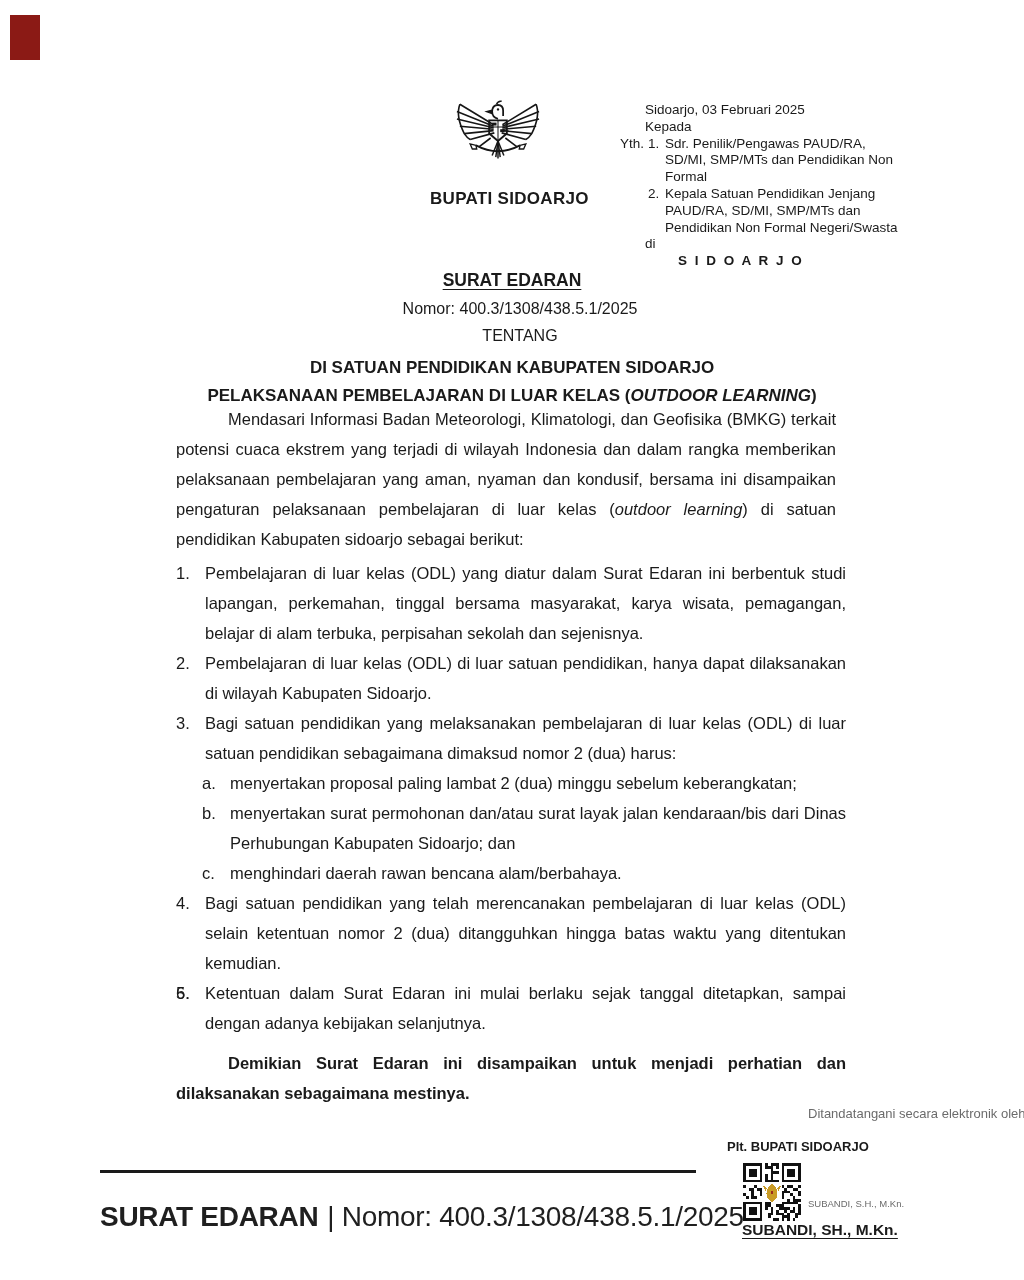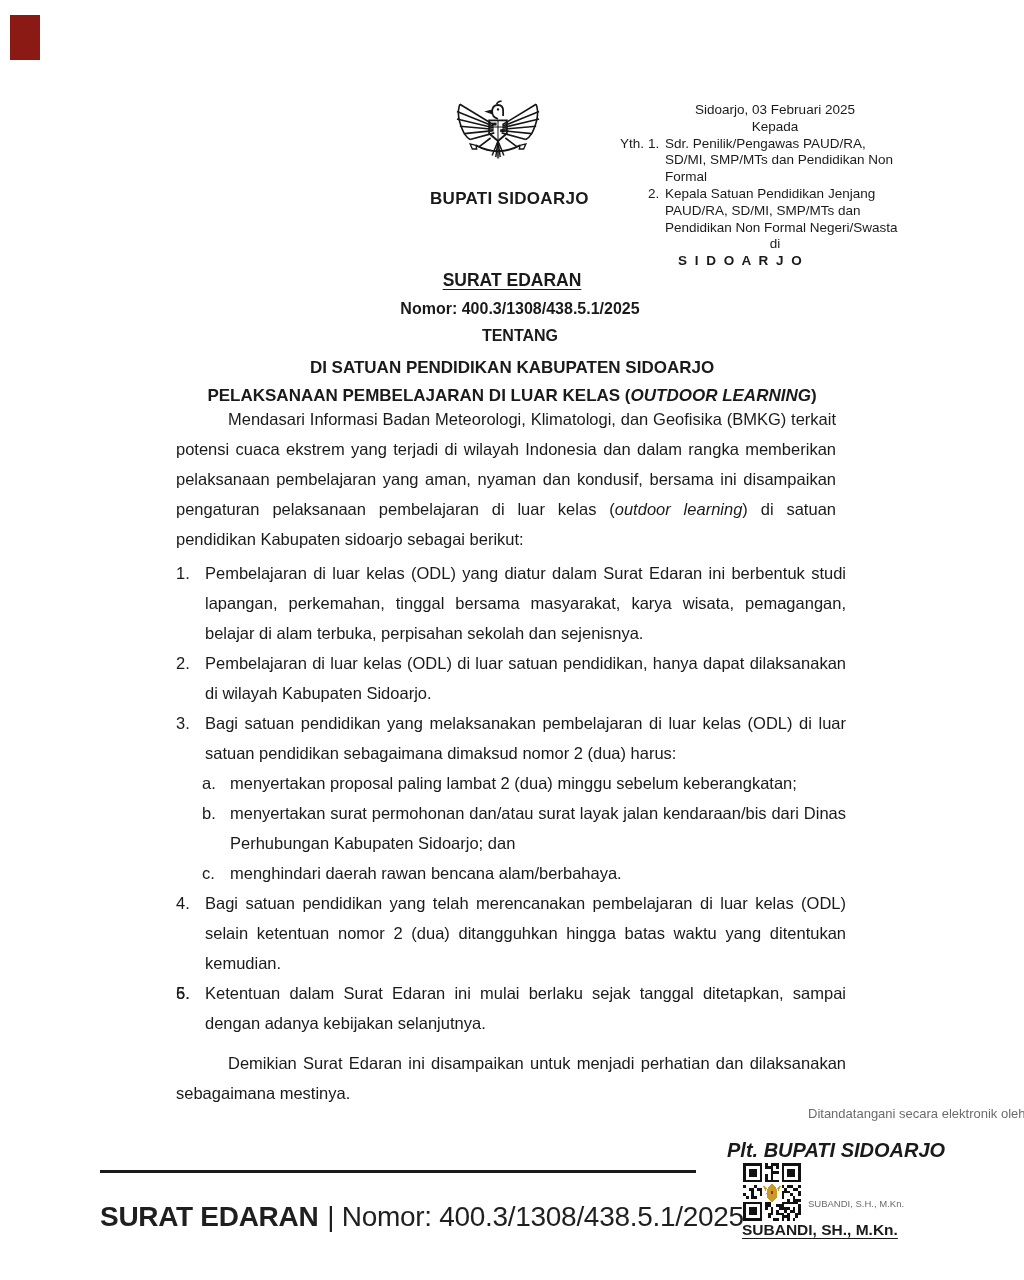--- a/index.html
+++ b/index.html
@@ -14,42 +14,42 @@
   }
   
   .red-marker{position:absolute;left:10px;top:15px;width:30px;height:45px;background:#8b1a15;}
 
   
   .emblem-block{position:absolute;left:430px;top:92px;width:136px;text-align:right;}
   .emblem-block svg{display:block;margin:0 auto;}
   .issuer{font-weight:bold;font-size:17px;letter-spacing:.3px;margin-top:5px;white-space:nowrap;}
 
   .address-block{position:absolute;left:620px;top:102px;width:285px;font-size:13.5px;line-height:16.8px;}
-  .addr-indent{padding-left:25px;text-align:center;}
+  .addr-indent{padding-left:25px;}
   .recip-row{display:grid;grid-template-columns:28px 17px auto;}
   .city-line{padding-left:58px;font-weight:bold;letter-spacing:2px;}
 
   
   .title-block{position:absolute;left:0;top:270px;width:1024px;text-align:center;}
   .doc-heading{font-size:17.5px;font-weight:bold;text-decoration:underline;text-underline-offset:3px;margin:0 0 9px 0;}
-  .doc-number,.tentang{font-size:16px;margin:0 0 9px 16px;font-weight:bold;}
+  .doc-number,.tentang{font-size:16px;margin:0 0 9px 16px;}
   .subject{font-size:17px;font-weight:bold;line-height:28px;margin:0;}
 
   
   .body-block{position:absolute;left:176px;top:404px;width:670px;font-size:16.5px;line-height:30px;text-align:justify;}
   .opening{ text-indent:52px;margin:0 10px 4px 0;}
   .item{position:relative;padding-left:29px;margin:0;}
   .item .num{position:absolute;left:0;top:0;}
   .subitem{position:relative;padding-left:54px;margin:0;}
   .subitem .letter{position:absolute;left:26px;top:0;}
-  .closing{text-indent:52px;margin:10px 0 0 0;}
+  .closing{text-indent:52px;margin:10px 0 0 0;font-weight:bold;}
   .it{font-style:italic;}
 
   
-  .sig-title{position:absolute;left:727px;top:1139px;font-size:20px;font-weight:bold;white-space:nowrap;font-style:italic;}
+  .sig-title{position:absolute;left:727px;top:1139px;font-size:13px;font-weight:bold;white-space:nowrap;}
   .sig-qr{position:absolute;left:743px;top:1163px;width:58px;height:58px;}
   .esign-note1{position:absolute;left:808px;top:1106px;font-size:13px;color:#6b6b6b;white-space:nowrap;}
   .esign-note2{position:absolute;left:808px;top:1198px;font-size:9.5px;color:#6b6b6b;white-space:nowrap;}
   .sig-name{position:absolute;left:742px;top:1221px;font-size:15.5px;font-weight:bold;text-decoration:underline;text-underline-offset:3px;white-space:nowrap;}
 
   
   .footer-rule{position:absolute;left:100px;top:1170px;width:596px;height:3px;background:#1a1a1a;}
   .footer-text{position:absolute;left:100px;top:1201px;font-size:28px;letter-spacing:-0.3px;white-space:nowrap;color:#1f1f1f;}
   .footer-text .b{font-weight:bold;}
   .footer-text .r{font-weight:normal;margin-left:9px;}

